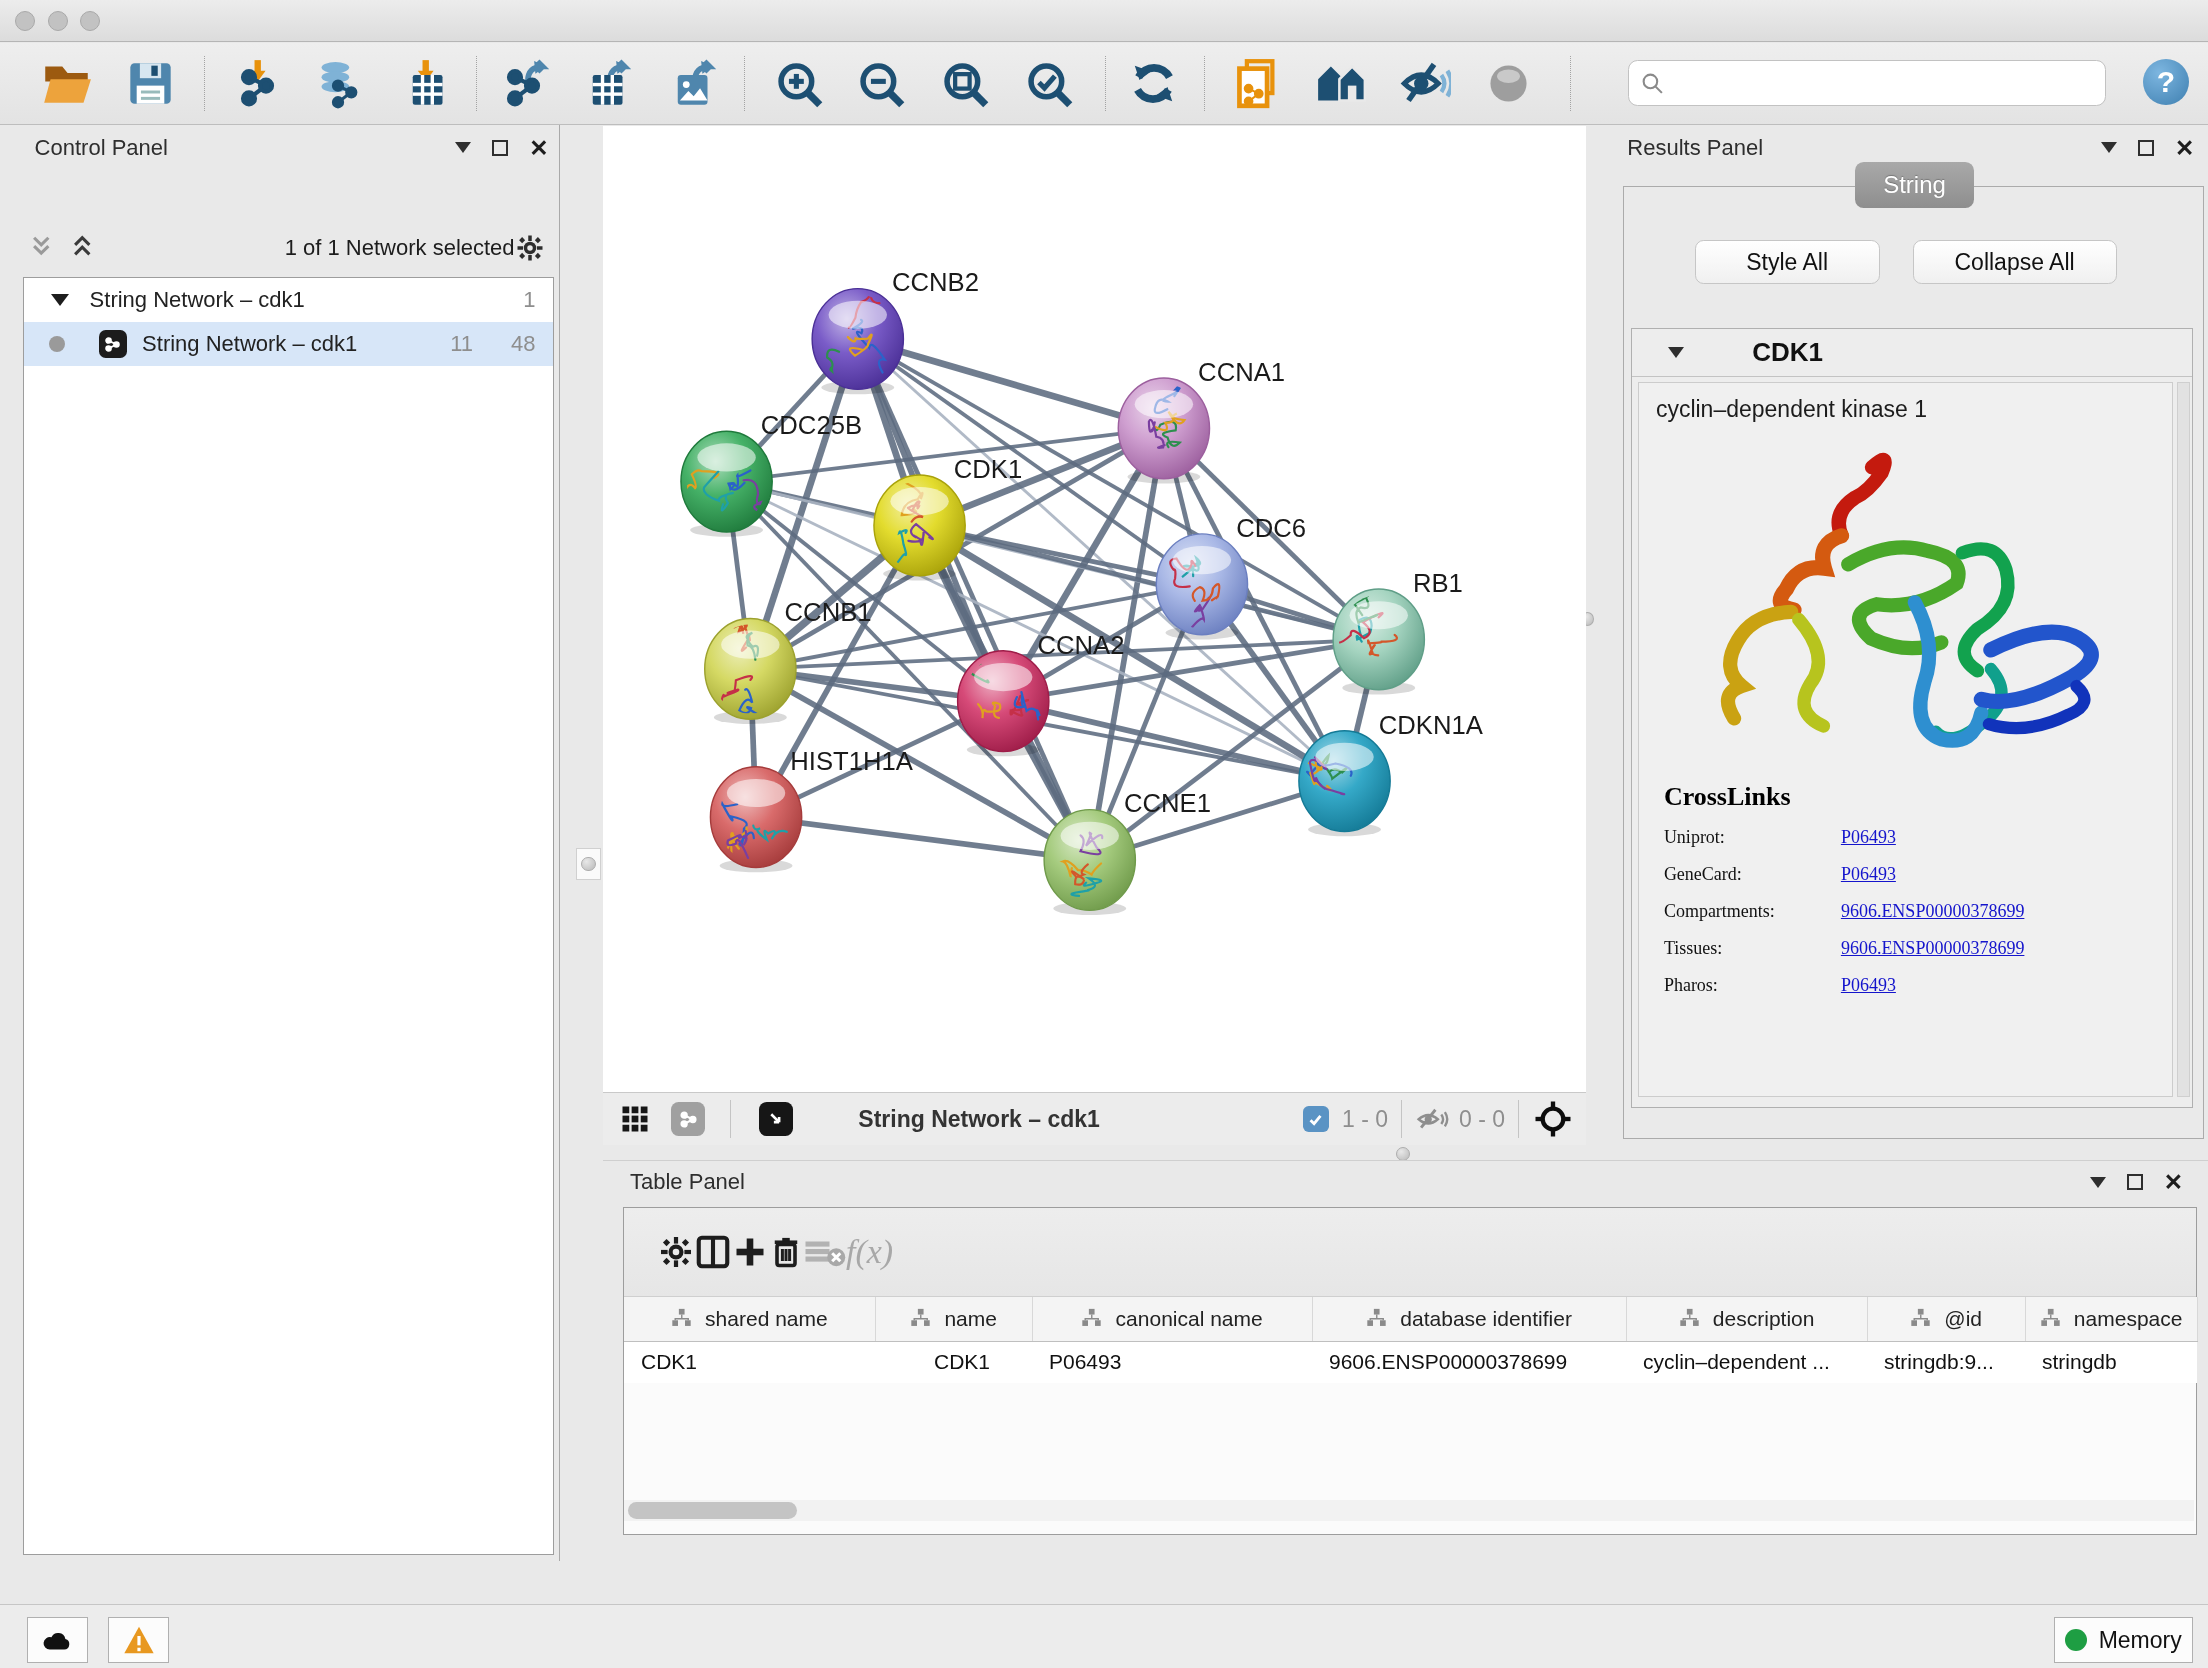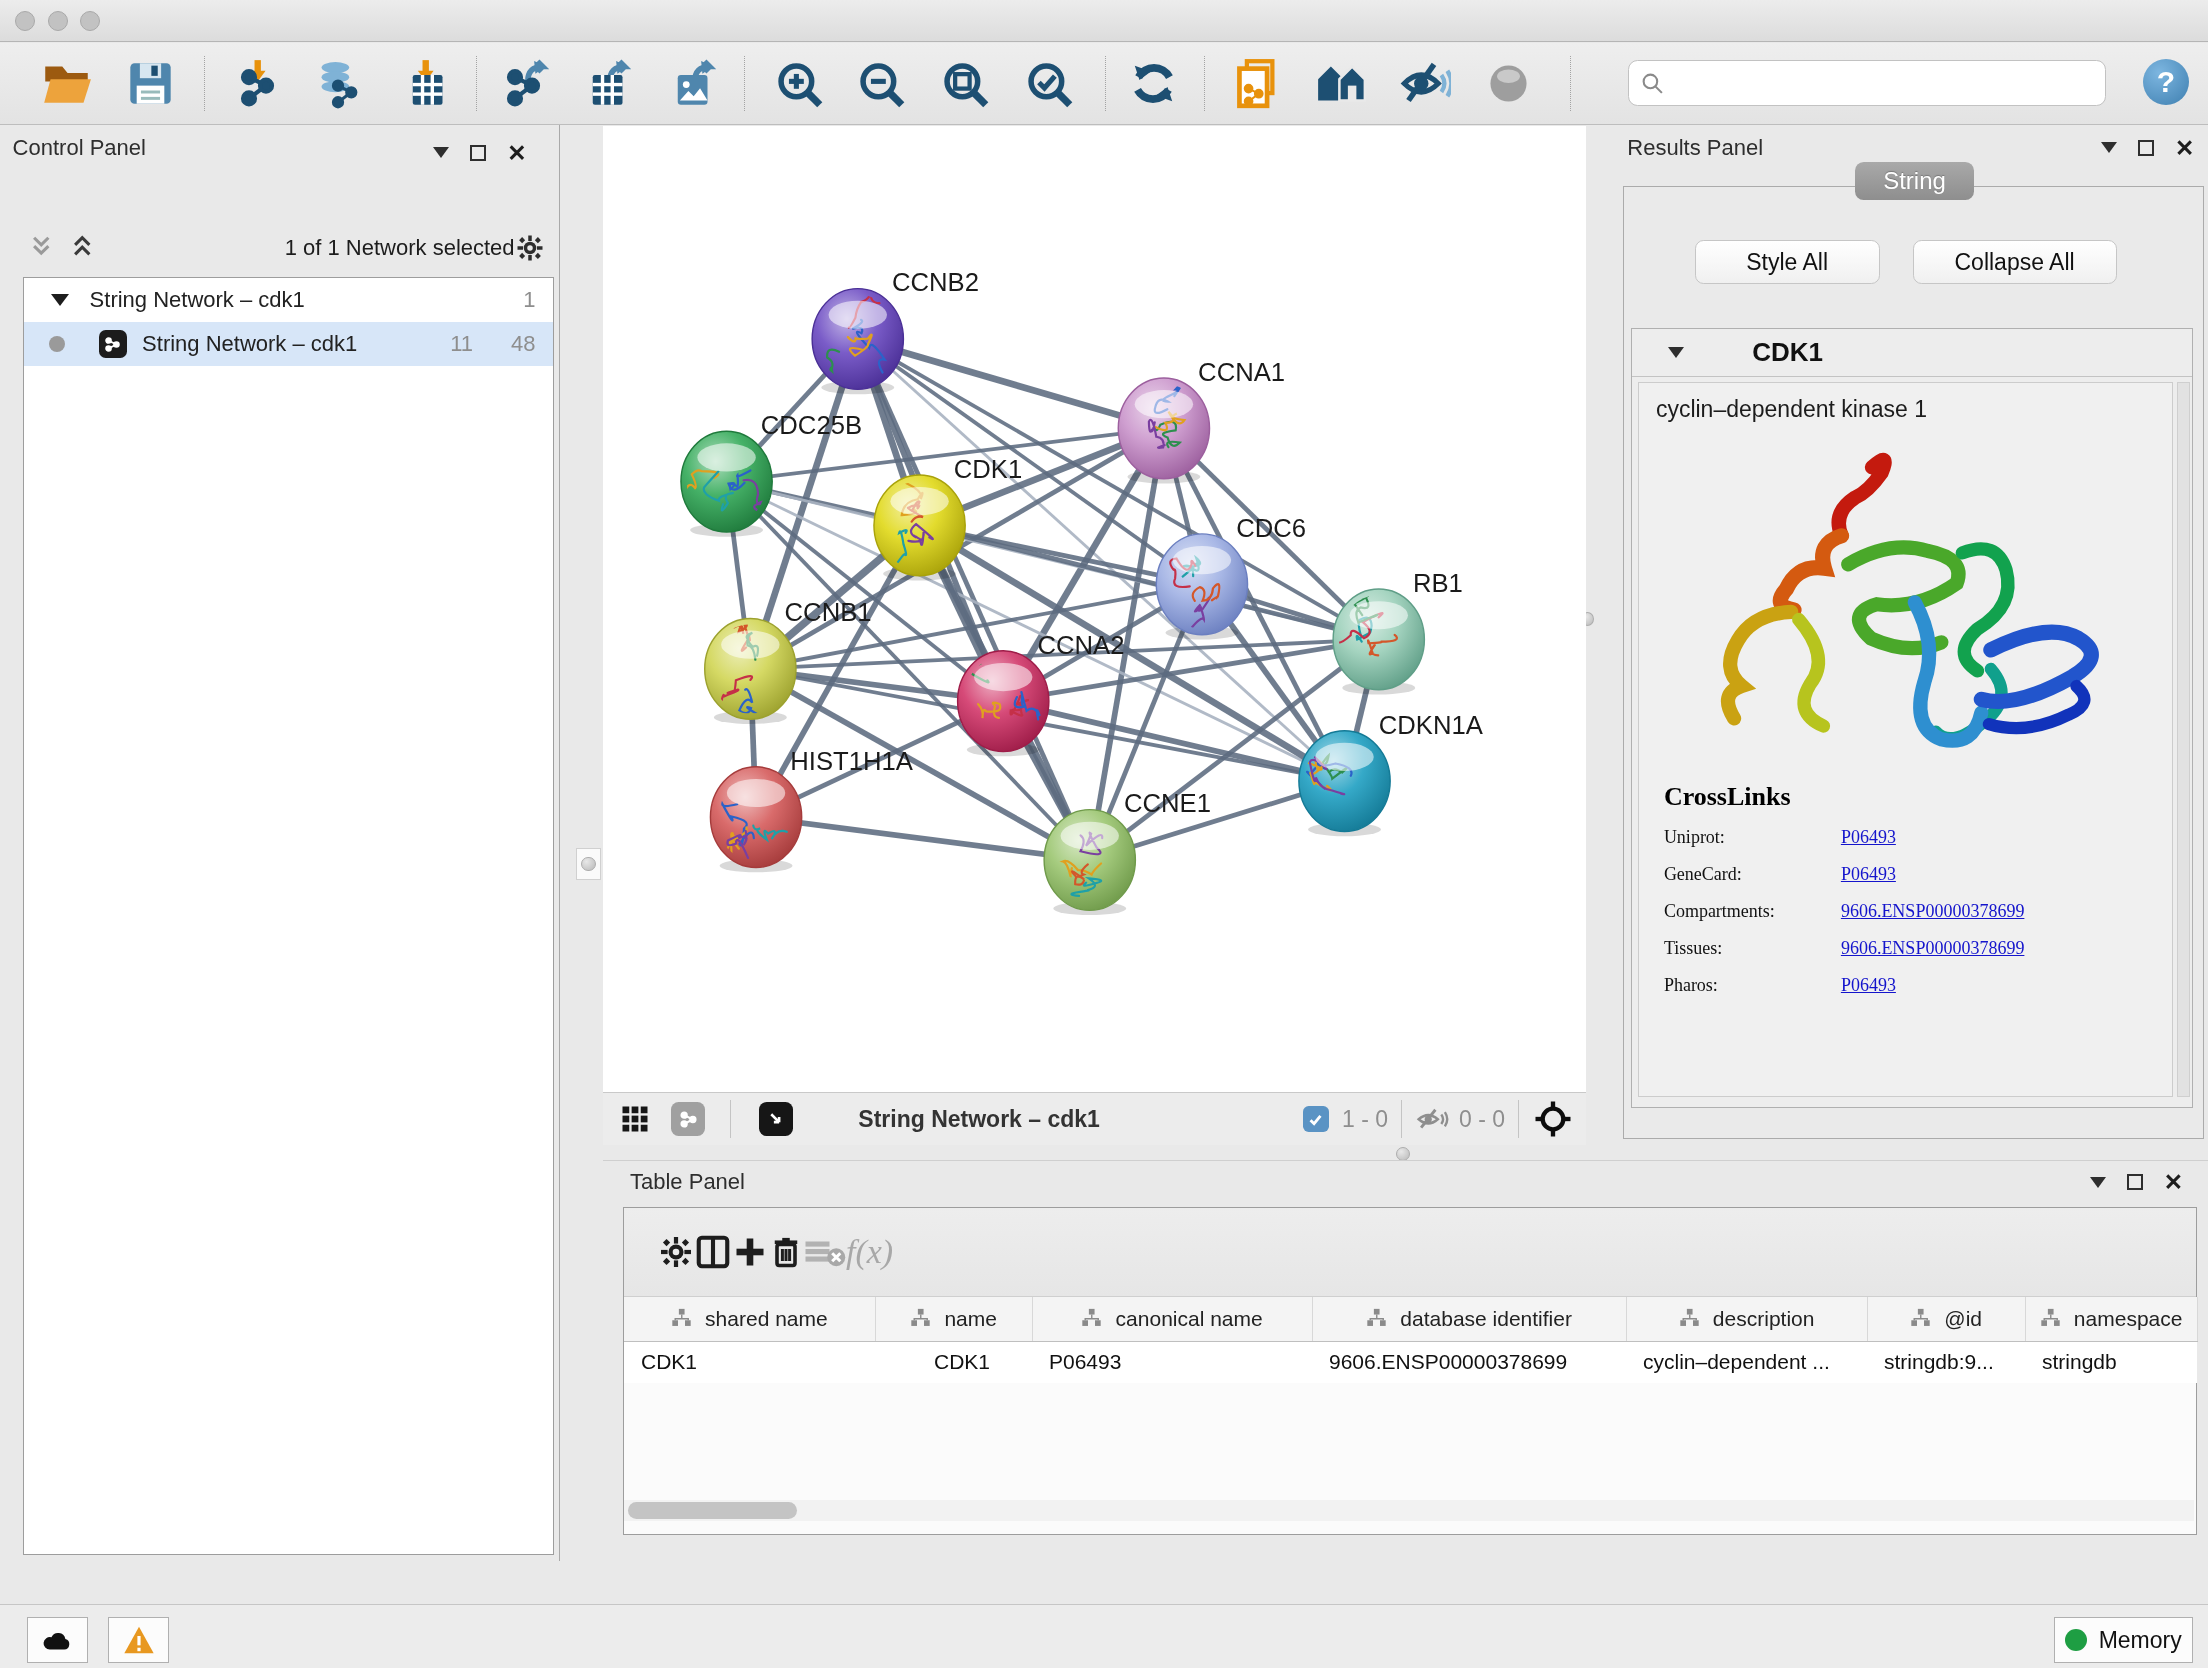--- a/index.html
+++ b/index.html
@@ -33,21 +33,21 @@
   .float-box { width:16px; height:16px; border:2.4px solid #2e2e2e; }
   .xmark { font-size:23px; font-weight:bold; color:#1d1d1d; line-height:16px; }
 
   .tabbtn { height:44px; display:flex; align-items:center; justify-content:center;
     background:linear-gradient(#ffffff,#f2f2f2); border:1px solid #cfcfcf; border-bottom:none;
     border-radius:7.6px 7.6px 0 0; font-size:22px; color:#111; padding:0 23px; }
   .tabbtn.sel { background:linear-gradient(#a8a8a8,#8d8d8d); color:#fff; text-shadow:0 -1px 1px #777; border-color:#8d8d8d; }
 
   
   #control-panel { left:7.6px; top:125px; width:552px; height:1436px; background:#e9e9e9; border-right:1.9px solid #a9a9a9; }
-  #cp-header { left:5px; top:9.5px; width:514px; display:flex; justify-content:space-between; align-items:flex-end; }
+  #cp-header { left:27px; top:9.5px; width:514px; display:flex; justify-content:space-between; align-items:center; }
   #cp-tabs { left:61px; top:46px; display:flex; }
   #cp-subtoolbar { left:19px; top:97px; width:518px; height:51px; display:flex; align-items:center; }
   #cp-status { flex:1; text-align:right; font-size:22px; color:#1d1d1d; }
   #network-list { left:15px; top:152px; width:531px; height:1278px; background:#fff; border:1.9px solid #9d9d9d; }
   .net-row { height:44px; display:flex; align-items:center; font-size:22px; }
   .net-row.sel { background:#d7e6f8; }
   .count { color:#8e8e8e; }
   .share-badge { width:28.5px; height:28.5px; border-radius:6.7px; background:#1c1c1c; display:flex; align-items:center; justify-content:center; }
 
   
@@ -62,21 +62,21 @@
   .checkbox-blue { width:26px; height:26px; border-radius:5.7px; background:#5a93c4; display:flex; align-items:center; justify-content:center; }
 
   .handle { background:#fafafa; border:1px solid #d0d0d0; display:flex; align-items:center; justify-content:center; }
   .handle i { display:block; width:14.3px; height:14.3px; border-radius:50%;
      background:radial-gradient(circle at 35% 30%, #e8e8e8, #b9b9b9); border:1px solid #adadad; }
 
   
   #results-panel { left:1614px; top:125px; width:594px; height:1035px; background:#e9e9e9; }
   #rp-header { left:13.3px; top:9.5px; width:567px; display:flex; justify-content:space-between; align-items:center; }
   #rp-card { left:8.6px; top:61px; width:581px; height:953px; background:#eaeaea; border:1.9px solid #ababab; }
-  #string-tab { left:241px; top:37px; width:119px; height:38px; background:linear-gradient(#a9a9a9,#8e8e8e);
+  #string-tab { left:241px; top:37px; width:119px; height:46px; background:linear-gradient(#a9a9a9,#8e8e8e);
     border-radius:8.6px; color:#fff; font-size:24px; display:flex; align-items:center; justify-content:center; text-shadow:0 -1px 1px #777; }
   .rp-btn { position:absolute; top:53px; height:44px; background:linear-gradient(#ffffff,#f0f0f0);
     border:1.9px solid #c6c6c6; border-radius:8.6px; font-size:23px; color:#111;
     display:flex; align-items:center; justify-content:center; }
   #rp-section { left:7.6px; top:141px; width:562px; height:780px; border:1.9px solid #b0b0b0; background:#ededed; }
   #rp-sec-header { height:48px; display:flex; align-items:center; border-bottom:1px solid #c3c3c3; }
   #rp-entry-name { font-size:26px; font-weight:bold; color:#111; margin-left:68px; }
   #rp-body { position:absolute; left:5.7px; top:53px; width:535px; height:715px; background:#f0f0f0; border:1px solid #cccccc; overflow:hidden; }
   #rp-desc { margin:13.3px 0 0 17px; font-size:23px; color:#1c1c1c; }
   #rp-scroll { position:absolute; right:1.9px; top:53px; width:13.3px; height:715px; background:#e2e2e2; border:1px solid #cfcfcf; }

